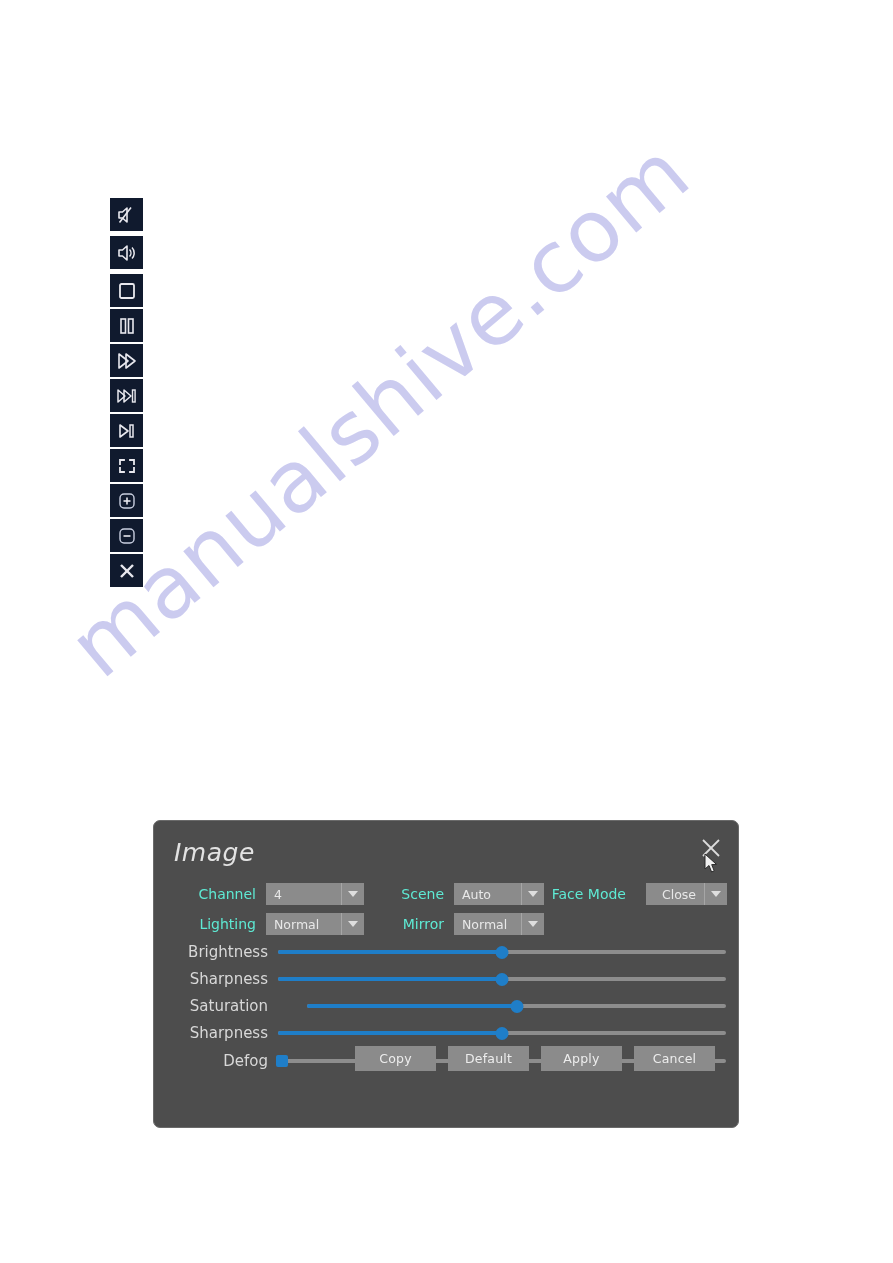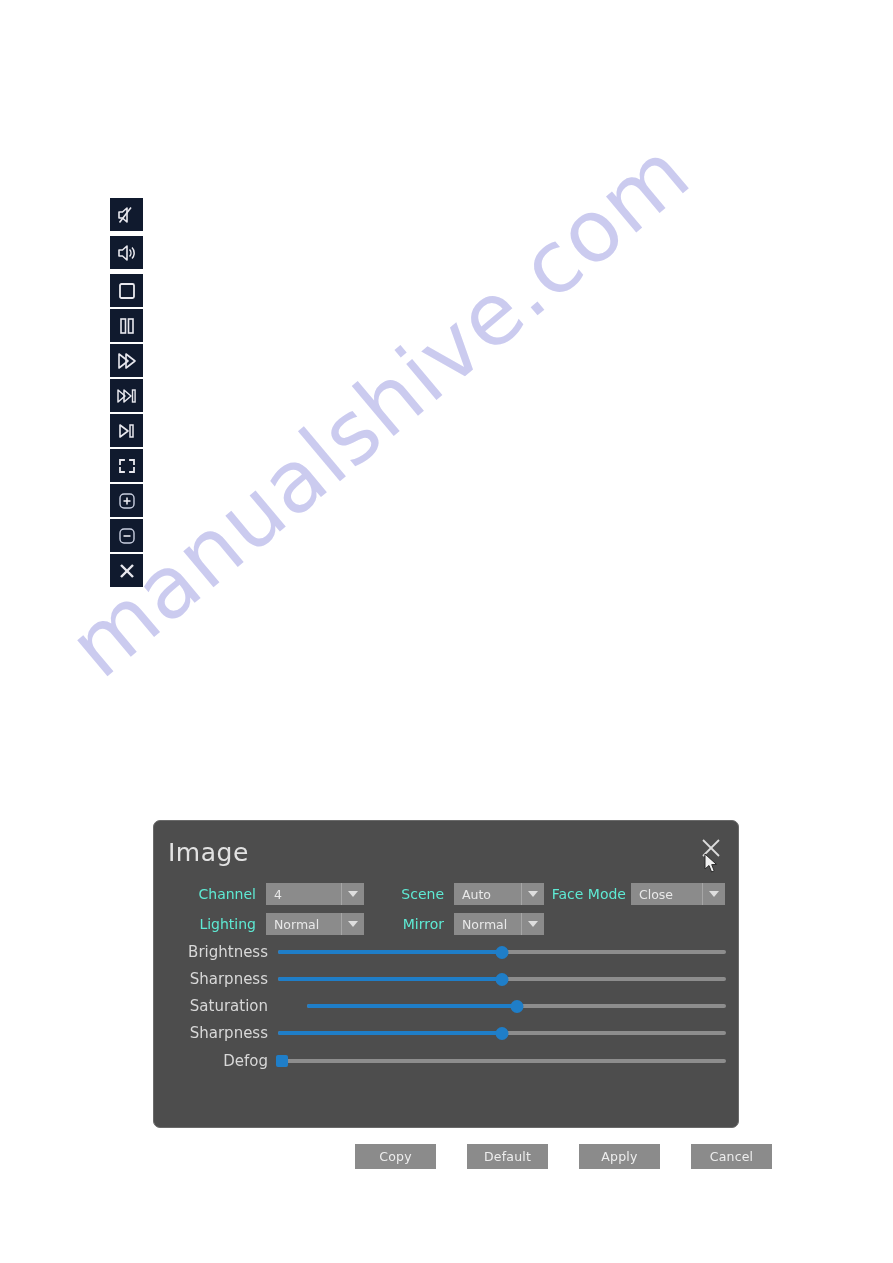--- a/index.html
+++ b/index.html
@@ -64,27 +64,28 @@
     top: 820px;
     width: 586px;
     height: 308px;
     background: #4d4d4d;
     border: 1px solid #6a6a6a;
     border-radius: 7px;
     box-sizing: border-box;
   }
   .dialog-title {
     position: absolute;
-    left: 14px;
+    left: 20px;
     top: 17px;
     font-size: 25px;
     color: #e2e2e2;
     font-weight: 400;
     letter-spacing: .5px;
     font-family: "DejaVu Sans", sans-serif;
+    font-style: italic;
   }
   .close-btn {
     position: absolute;
     right: 16px;
     top: 16px;
     width: 22px;
     height: 22px;
     cursor: pointer;
   }
   .cursor-arrow {
@@ -193,23 +194,23 @@
     border-radius: 2px;
     width: 12px;
     height: 12px;
     transform: translateX(-2px);
   }
 
   
   .btn-row {
     position: absolute;
     left: 355px;
-    top: 1144px;
-    display: flex;
-    gap: 31px;
+    top: 1046px;
+    display: flex;
+    gap: 12px;
   }
   .btn {
     width: 81px;
     height: 25px;
     background: #8b8b8b;
     color: #ededed;
     font-size: 12.5px;
     display: flex;
     align-items: center;
     justify-content: center;
@@ -344,21 +345,21 @@
     <div class="select" style="width:90px; margin-left:10px;">
       <span class="val">Auto</span>
       <span class="arrow-box">
           <i class="caret"></i>
         </span>
     </div>
   </div>
 
   <div class="field-row" style="left:390px; top:62px;">
     <span class="field-label" style="width:82px;">Face Mode</span>
-    <div class="select" style="width:94px; margin-left:5px;">
+    <div class="select" style="width:81px; margin-left:20px;padding-left:8px;">
       <span class="val">Close</span>
       <span class="arrow-box">
           <i class="caret"></i>
         </span>
     </div>
   </div>
 
   <div class="field-row" style="left:24px; top:92px;">
     <span class="field-label" style="width:78px;">Lighting</span>
     <div class="select" style="width:98px; margin-left:10px;">

